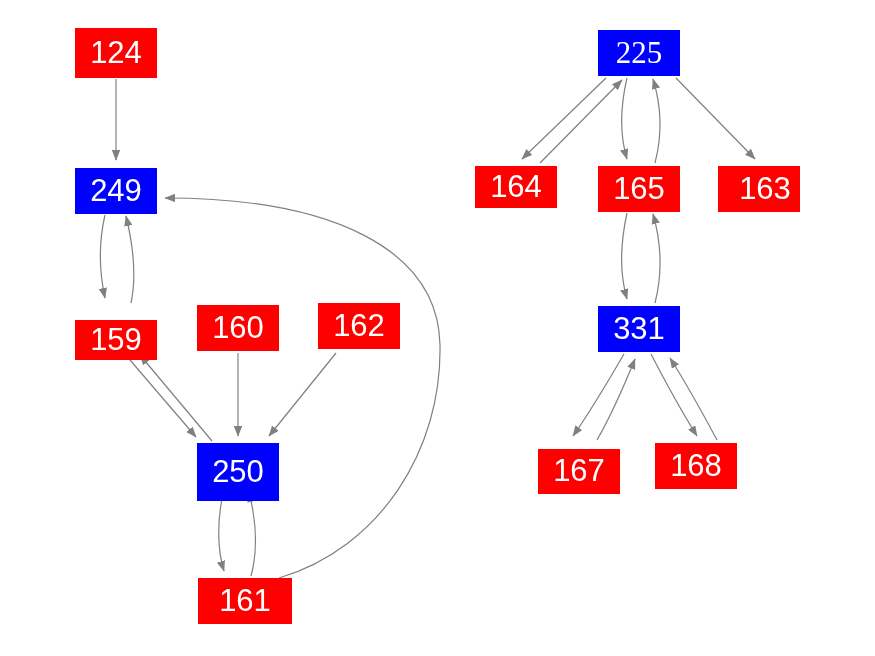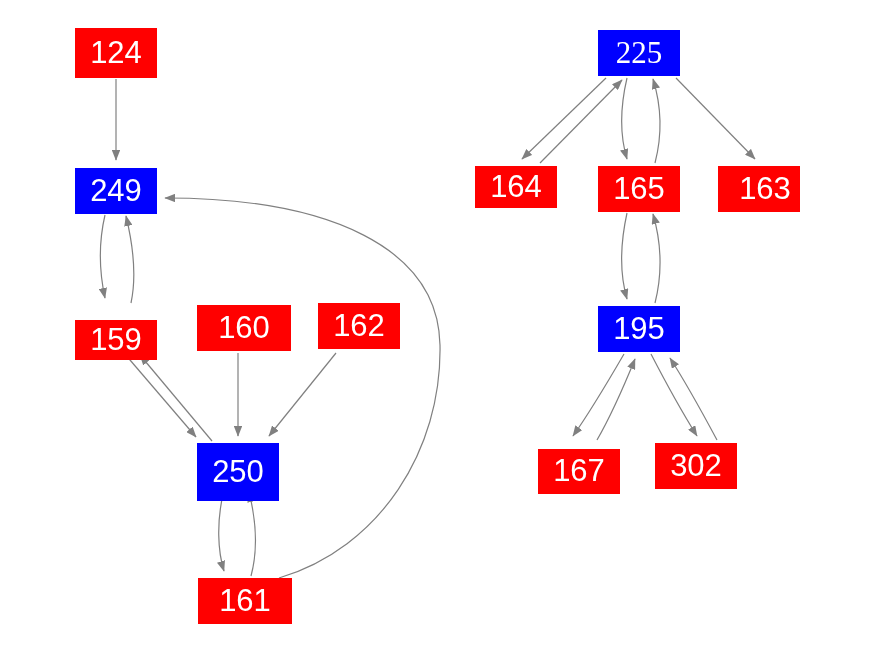--- a/index.html
+++ b/index.html
@@ -85,21 +85,21 @@
   <div id="nodes-group">
       <div class="node node-red" style="left: 75px; top: 28px; width: 82px; height: 50px;">
         <span class="node-label">124</span>
       </div>
       <div class="node node-blue" style="left: 75px; top: 168px; width: 82px; height: 46px;">
         <span class="node-label">249</span>
       </div>
       <div class="node node-red" style="left: 75px; top: 320px; width: 82px; height: 40px;">
         <span class="node-label">159</span>
       </div>
-      <div class="node node-red" style="left: 197px; top: 305px; width: 94px; height: 46px;">
+      <div class="node node-red" style="left: 197px; top: 305px; width: 82px; height: 46px;">
         <span class="node-label">160</span>
       </div>
       <div class="node node-red" style="left: 318px; top: 303px; width: 82px; height: 46px;">
         <span class="node-label">162</span>
       </div>
       <div class="node node-blue" style="left: 197px; top: 443px; width: 82px; height: 58px;">
         <span class="node-label">250</span>
       </div>
       <div class="node node-red" style="left: 198px; top: 578px; width: 94px; height: 46px;">
         <span class="node-label">161</span>
@@ -110,23 +110,23 @@
       <div class="node node-red" style="left: 475px; top: 166px; width: 82px; height: 42px;">
         <span class="node-label">164</span>
       </div>
       <div class="node node-red" style="left: 598px; top: 166px; width: 82px; height: 46px;">
         <span class="node-label">165</span>
       </div>
       <div class="node node-red" style="left: 718px; top: 166px; width: 82px; height: 46px; padding-left: 12px;">
         <span class="node-label">163</span>
       </div>
       <div class="node node-blue" style="left: 598px; top: 306px; width: 82px; height: 46px;">
-        <span class="node-label">195</span>
+        <span class="node-label">331</span>
       </div>
       <div class="node node-red" style="left: 538px; top: 449px; width: 82px; height: 45px;">
         <span class="node-label">167</span>
       </div>
       <div class="node node-red" style="left: 655px; top: 443px; width: 82px; height: 46px;">
-        <span class="node-label">302</span>
+        <span class="node-label">168</span>
       </div>
     </div>
 
 </div>
 
 </body></html>

